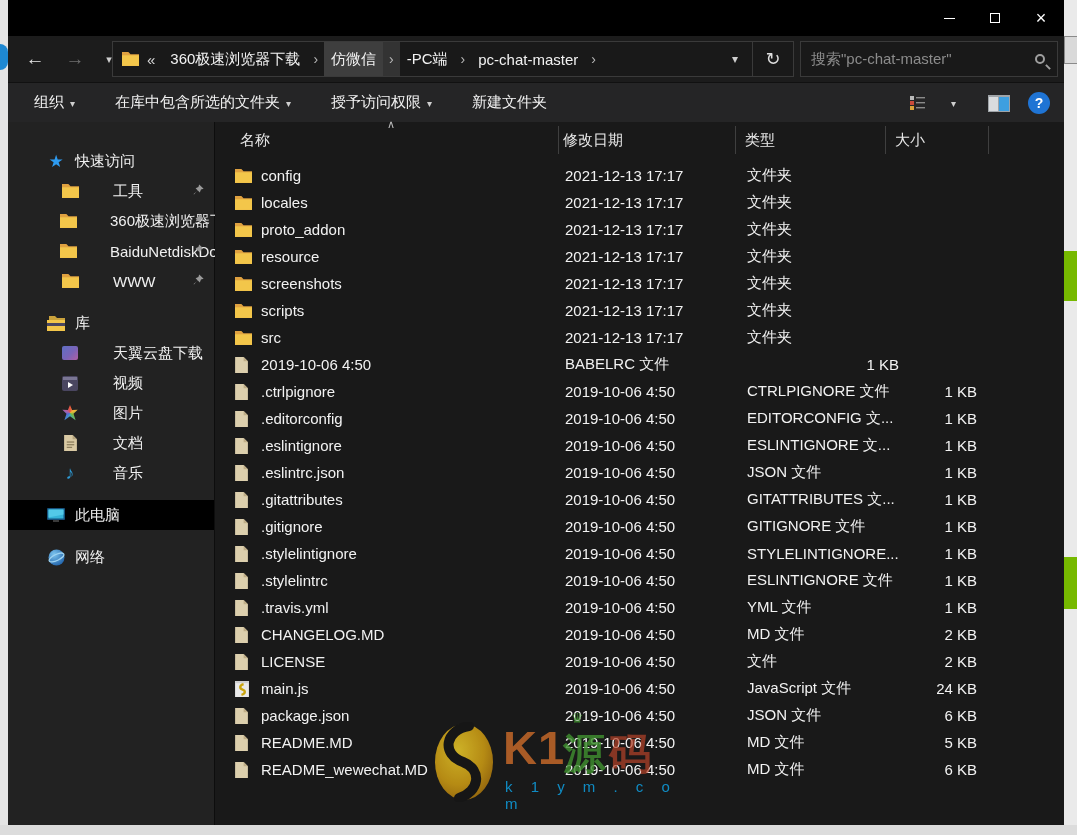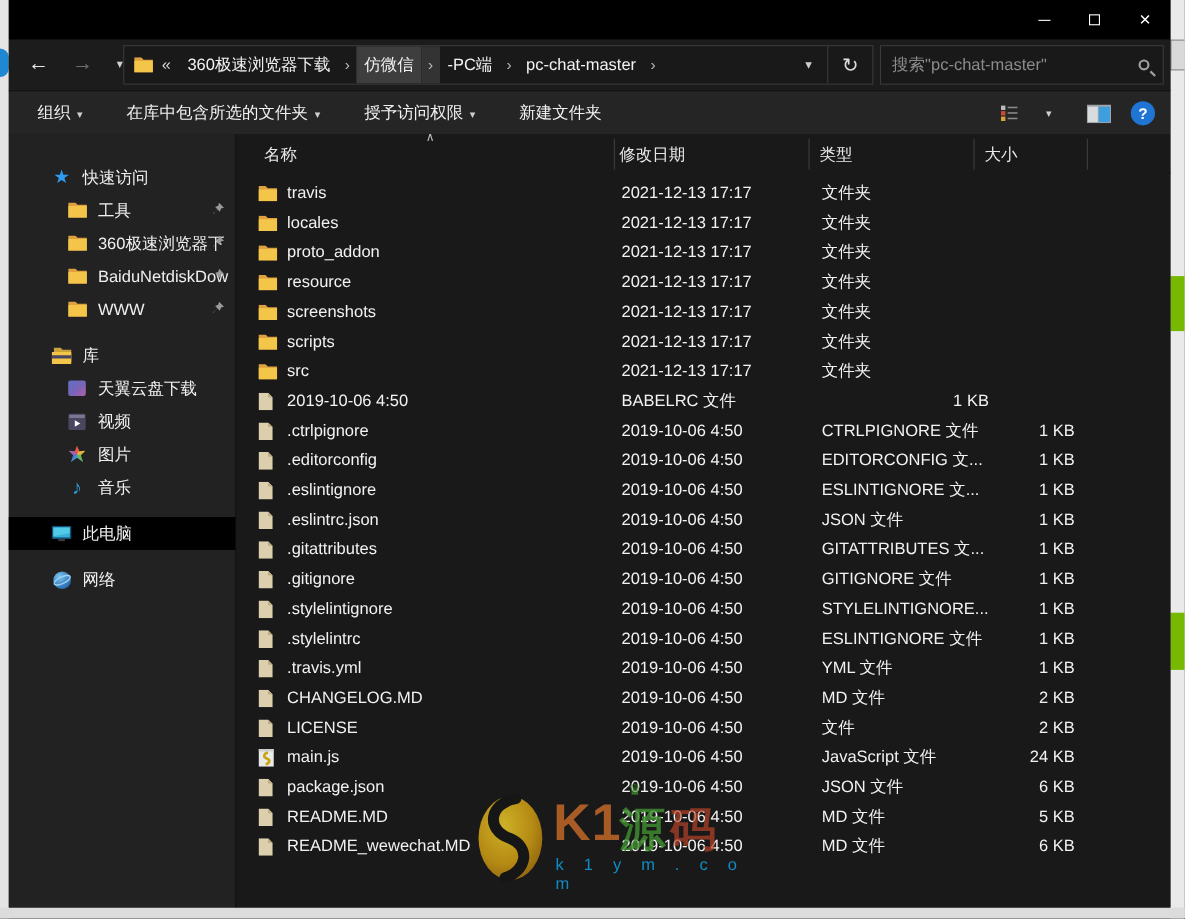--- a/index.html
+++ b/index.html
@@ -57,21 +57,21 @@
   .tb-item:first-child { margin-left:12px; }
   .tb-caret { font-size:10px; color:#cfcfcf; margin-left:6px; }
   .tb-right { position:absolute; right:14px; top:0; height:40px; display:flex; align-items:center; gap:18px; }
   .help-btn { width:22px; height:22px; border-radius:50%; background:#1f74d4; color:#fff; font-size:14px; font-weight:bold; display:flex; align-items:center; justify-content:center; }
 
   
   .sidebar { position:absolute; top:122px; left:0; width:207px; bottom:0; background:#222; border-right:1px solid #0d0d0d; padding-top:24px; }
   .sb-item { position:relative; height:30px; display:flex; align-items:center; color:#f0f0f0; font-size:15px; white-space:nowrap; }
   .sb-item .sb-icon { width:20px; display:flex; justify-content:center; margin-right:9px; }
   .sb-item.lvl0 { padding-left:38px; }
-  .sb-item.lvl1 { padding-left:52px; }
+  .sb-item.lvl1 { padding-left:52px;gap:24px; }
   .sb-item.selected { background:#000000; }
   .sb-gap { height:12px; }
   .pin { position:absolute; right:10px; top:8px; }
 
   .main { position:absolute; top:122px; left:207px; right:0; bottom:0; background:#191919; }
   .headers { position:relative; height:36px; border-bottom:1px solid #191919; }
   .hdr { position:absolute; top:9px; color:#e8e8e8; font-size:15px; }
   .hdr-name { left:25px; } .hdr-date { left:348px; } .hdr-type { left:530px; } .hdr-size { left:680px; }
   .hdr-div { position:absolute; top:4px; height:28px; width:1px; background:#3f3f3f; }
   .sort-caret { position:absolute; left:172px; top:-4px; color:#bdbdbd; font-size:11px; }
@@ -281,20 +281,32 @@
         <span>视频</span>
       </div>
       <div class="sb-item lvl1">
         <span class="i sb-icon">
           <span class="pinwheel"></span>
         </span>
         <span>图片</span>
       </div>
       <div class="sb-item lvl1">
         <span class="i sb-icon">
+          <svg width="13" height="16" viewBox="0 0 12 15">
+            <path d="M0 0h8l4 4v11H0z" fill="#d9c9a3"></path>
+            <path d="M8 0l4 4H8z" fill="#b5a47e"></path>
+            <rect x="2.5" y="6" width="7" height="1.2" fill="#8d7f5e"></rect>
+            <rect x="2.5" y="8.5" width="7" height="1.2" fill="#8d7f5e"></rect>
+            <rect x="2.5" y="11" width="5" height="1.2" fill="#8d7f5e"></rect>
+          </svg>
+        </span>
+        <span>文档</span>
+      </div>
+      <div class="sb-item lvl1">
+        <span class="i sb-icon">
           <span class="music-note">♪</span>
         </span>
         <span>音乐</span>
       </div>
       <div class="sb-gap"></div>
       <div class="sb-item lvl0 selected">
         <span class="i sb-icon">
           <svg width="18" height="15" viewBox="0 0 18 15">
             <rect x="0" y="0" width="18" height="12" rx="1" fill="#15507c"></rect>
             <rect x="1.5" y="1.5" width="15" height="9" fill="#35b3d8"></rect>
@@ -336,21 +348,21 @@
       <div class="hdr-div" style="left:773px;"></div>
     </div>
     <div class="rows" id="rows">
         <div class="frow">
           <span class="i">
             <svg width="17" height="14" viewBox="0 0 16 13">
               <path d="M0 0h6l2 2h8v11H0z" fill="#dfa140"></path>
               <path d="M0 3h16v10H0z" fill="#f3c64a"></path>
             </svg>
           </span>
-          <span class="cell-name">travis</span>
+          <span class="cell-name">config</span>
           <span class="cell-date">2021-12-13 17:17</span>
           <span class="cell-type">文件夹</span>
           <span class="cell-size"></span>
         </div>
         <div class="frow">
           <span class="i">
             <svg width="17" height="14" viewBox="0 0 16 13">
               <path d="M0 0h6l2 2h8v11H0z" fill="#dfa140"></path>
               <path d="M0 3h16v10H0z" fill="#f3c64a"></path>
             </svg>

